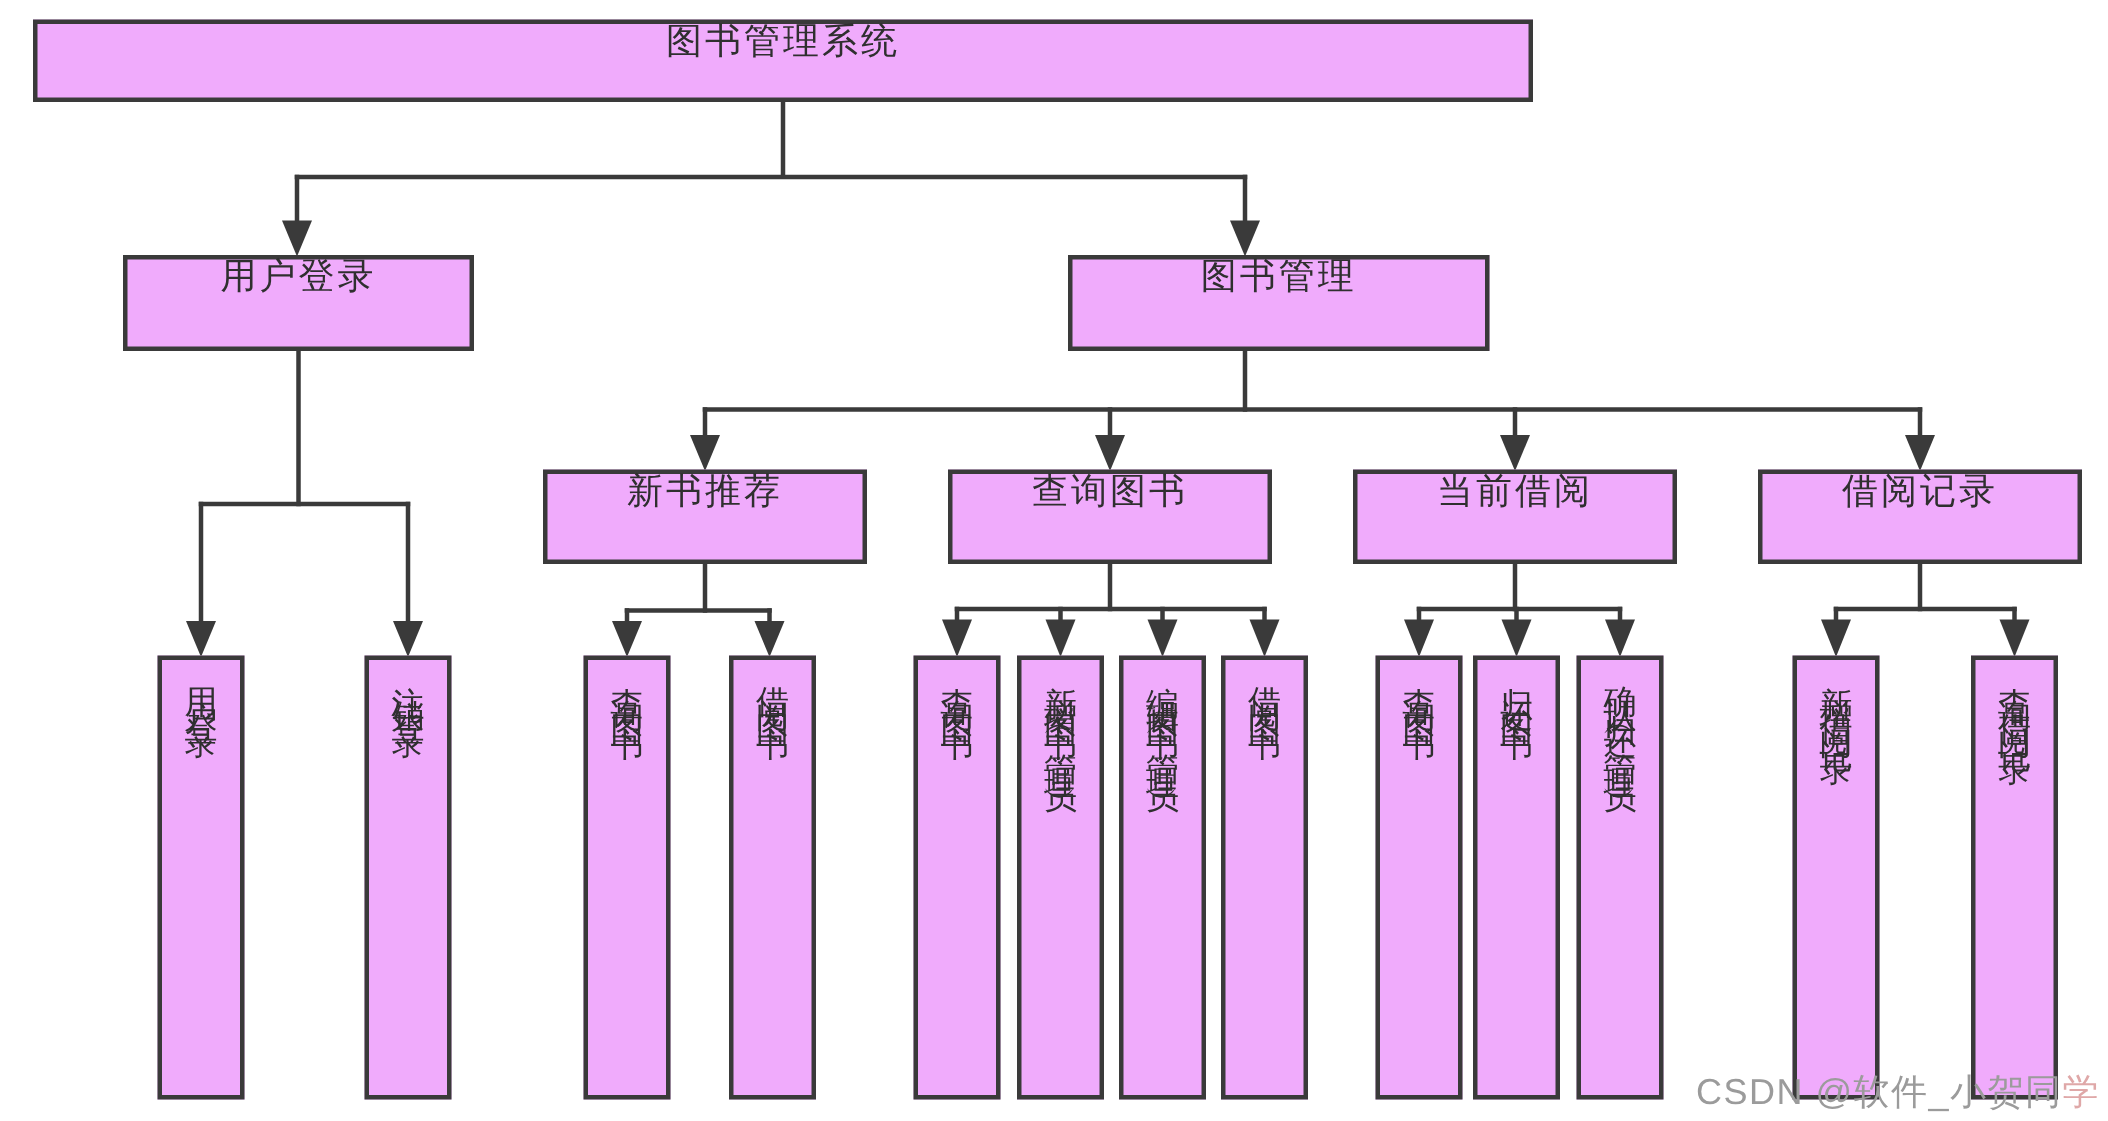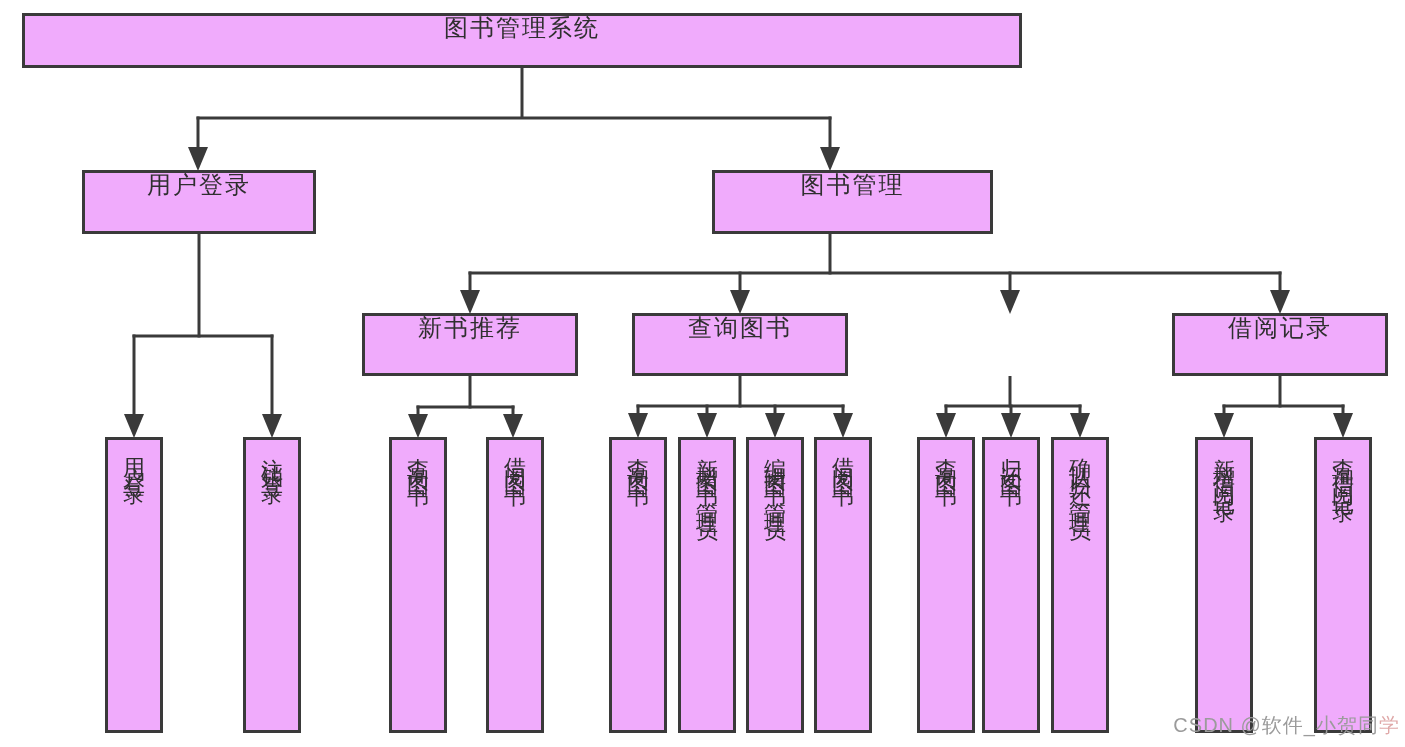--- a/index.html
+++ b/index.html
@@ -23,21 +23,21 @@
   }
   .node.h span{
     font-size:24px;letter-spacing:2px;line-height:1;white-space:nowrap;
   }
   .node.v span{
     writing-mode:vertical-rl;text-orientation:mixed;
     font-size:22px;letter-spacing:9px;line-height:1;
   }
   .watermark{
     position:absolute;right:5px;top:712px;z-index:5;
-    font-size:20px;letter-spacing:1px;white-space:nowrap;
+    font-size:24px;letter-spacing:1px;white-space:nowrap;
     color:var(--watermark,#9b9b9b);
   }
   .watermark .wm-accent{color:var(--watermark-accent,#dfa8a8);}
 </style>
 </head>
 <body>
 
 <div class="canvas">
 
   <svg class="edges" viewBox="0 0 1405 747" xmlns="http://www.w3.org/2000/svg">
@@ -126,20 +126,23 @@
   <div class="node h" style="left:712px;top:170px;width:281px;height:64px">
     <span>图书管理</span>
   </div>
 
   <div class="node h" style="left:362px;top:313px;width:216px;height:63px">
     <span>新书推荐</span>
   </div>
   <div class="node h" style="left:632px;top:313px;width:216px;height:63px">
     <span>查询图书</span>
   </div>
+  <div class="node h" style="left:902px;top:313px;width:216px;height:63px">
+    <span>当前借阅</span>
+  </div>
   <div class="node h" style="left:1172px;top:313px;width:216px;height:63px">
     <span>借阅记录</span>
   </div>
 
   <div class="node v" style="left:105px;top:437px;width:58px;height:296px">
     <span>用户登录</span>
   </div>
   <div class="node v" style="left:243px;top:437px;width:58px;height:296px">
     <span>注销登录</span>
   </div>

